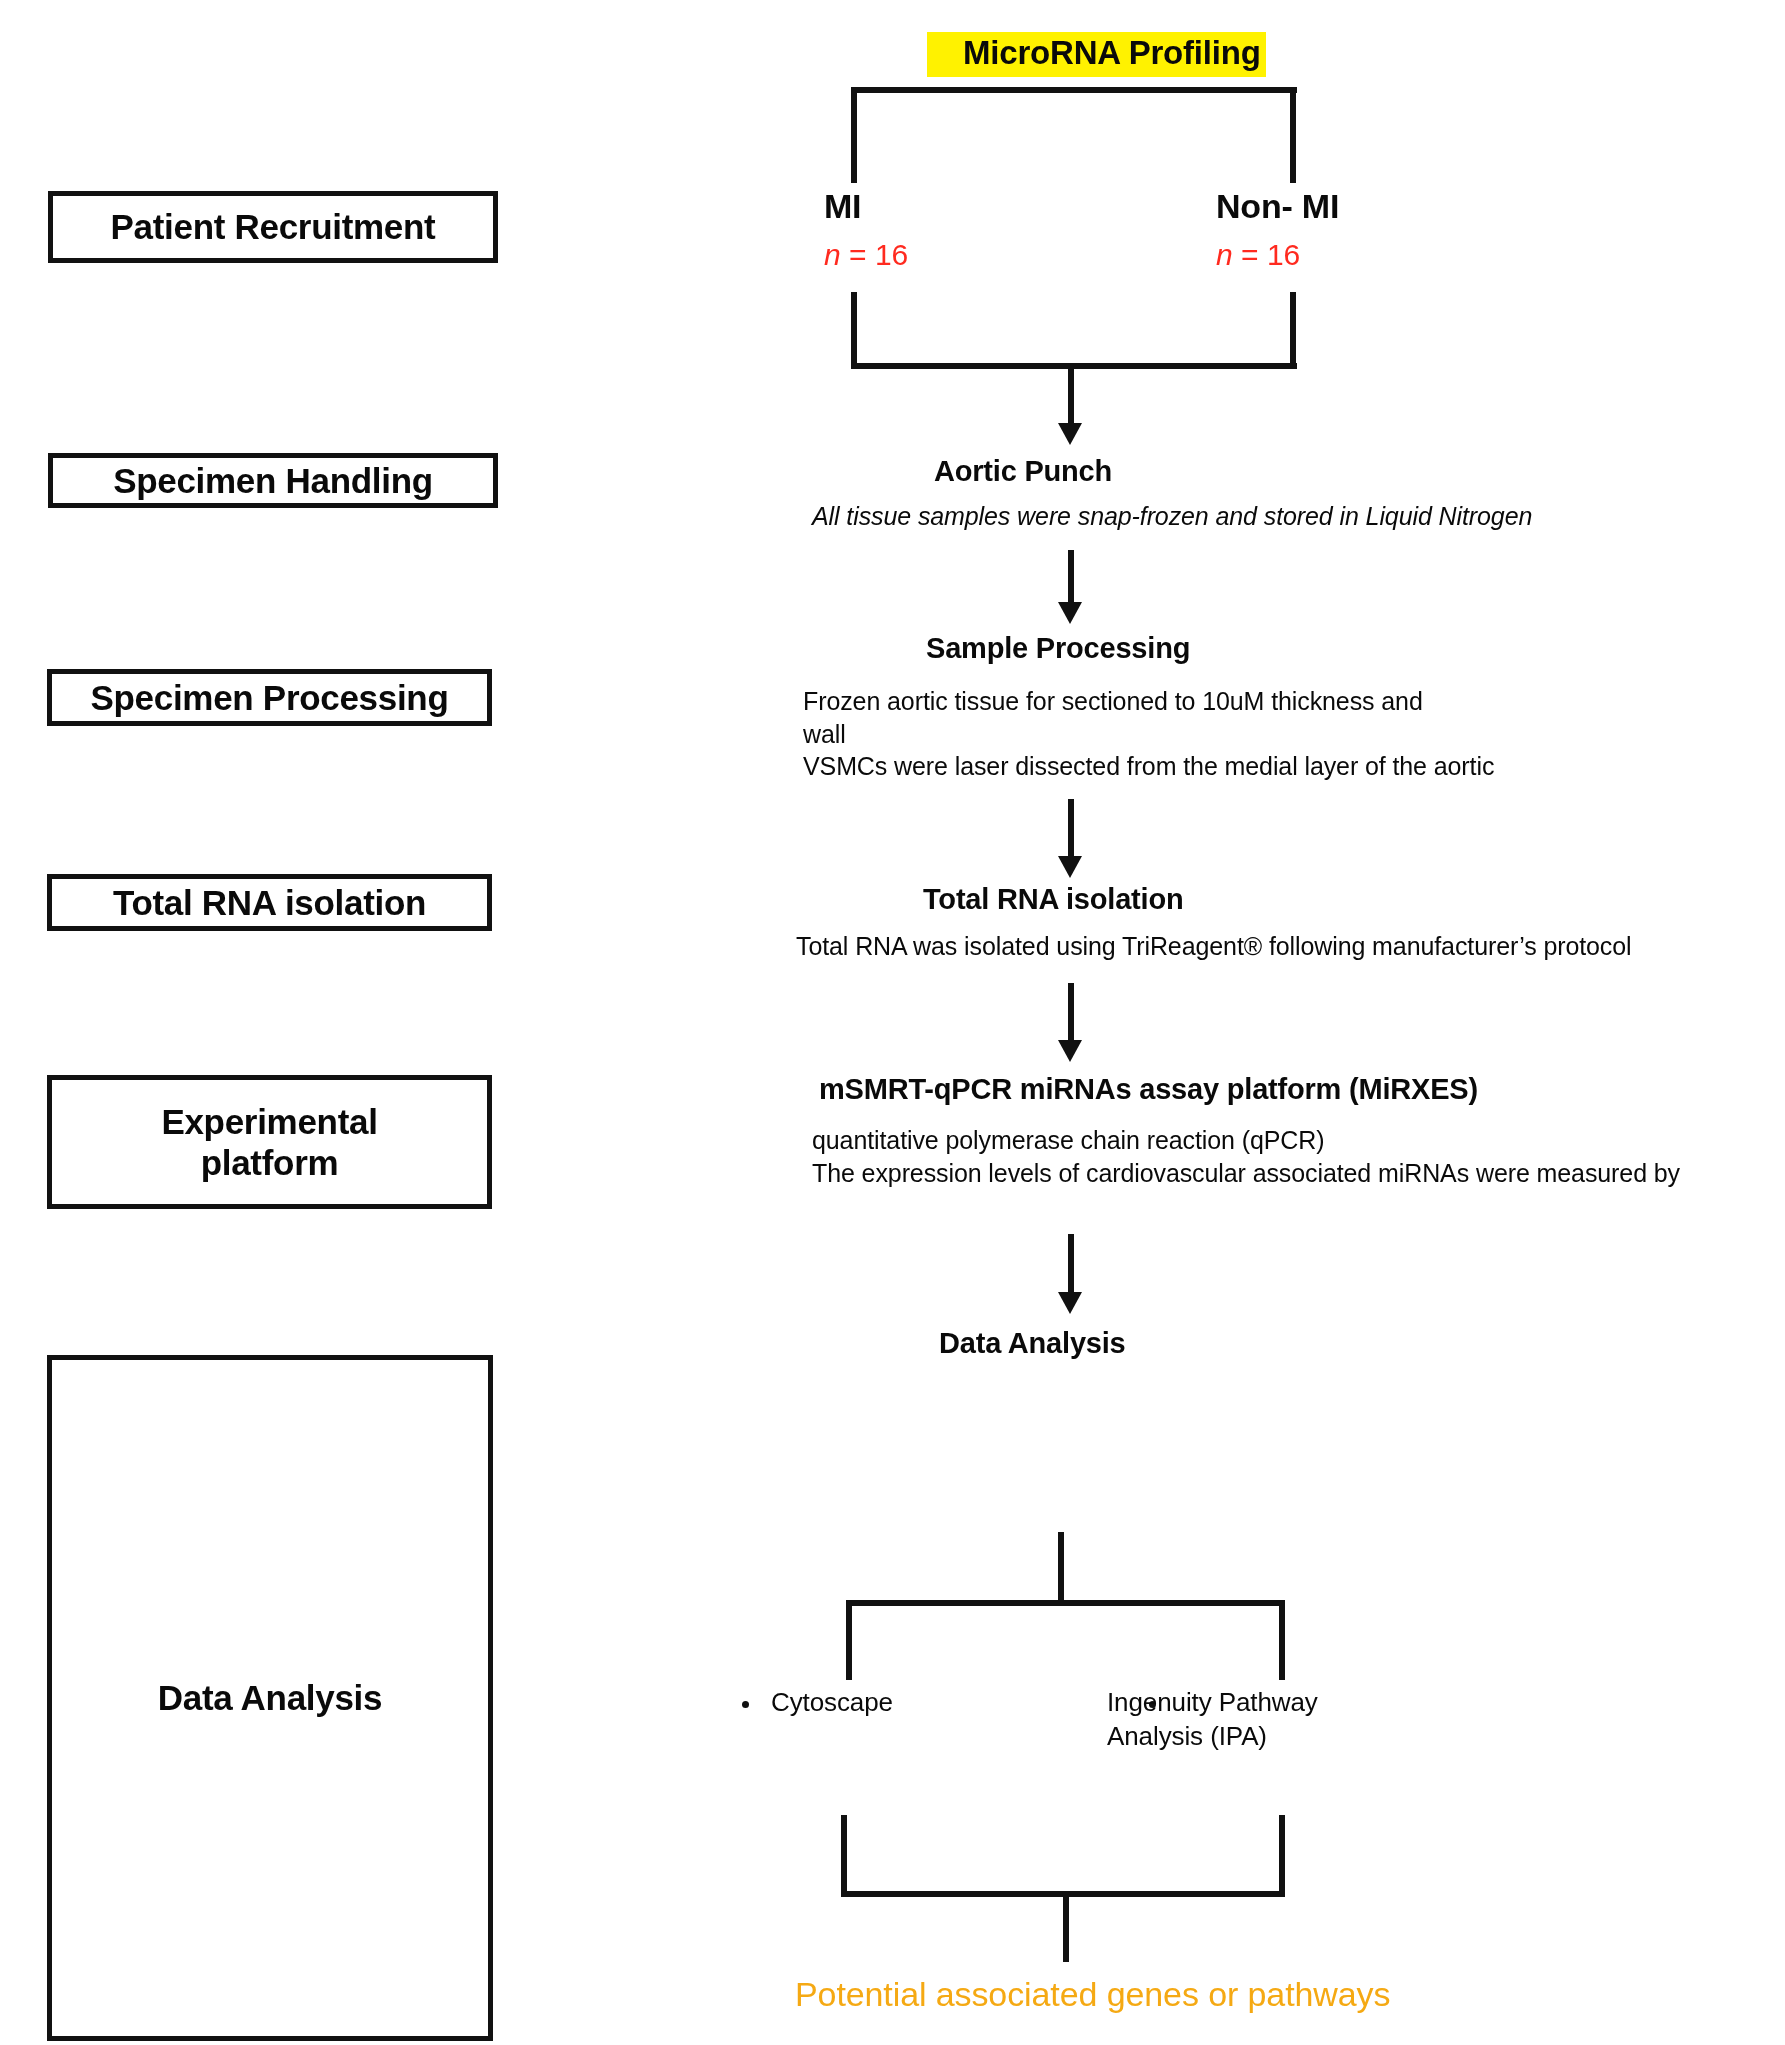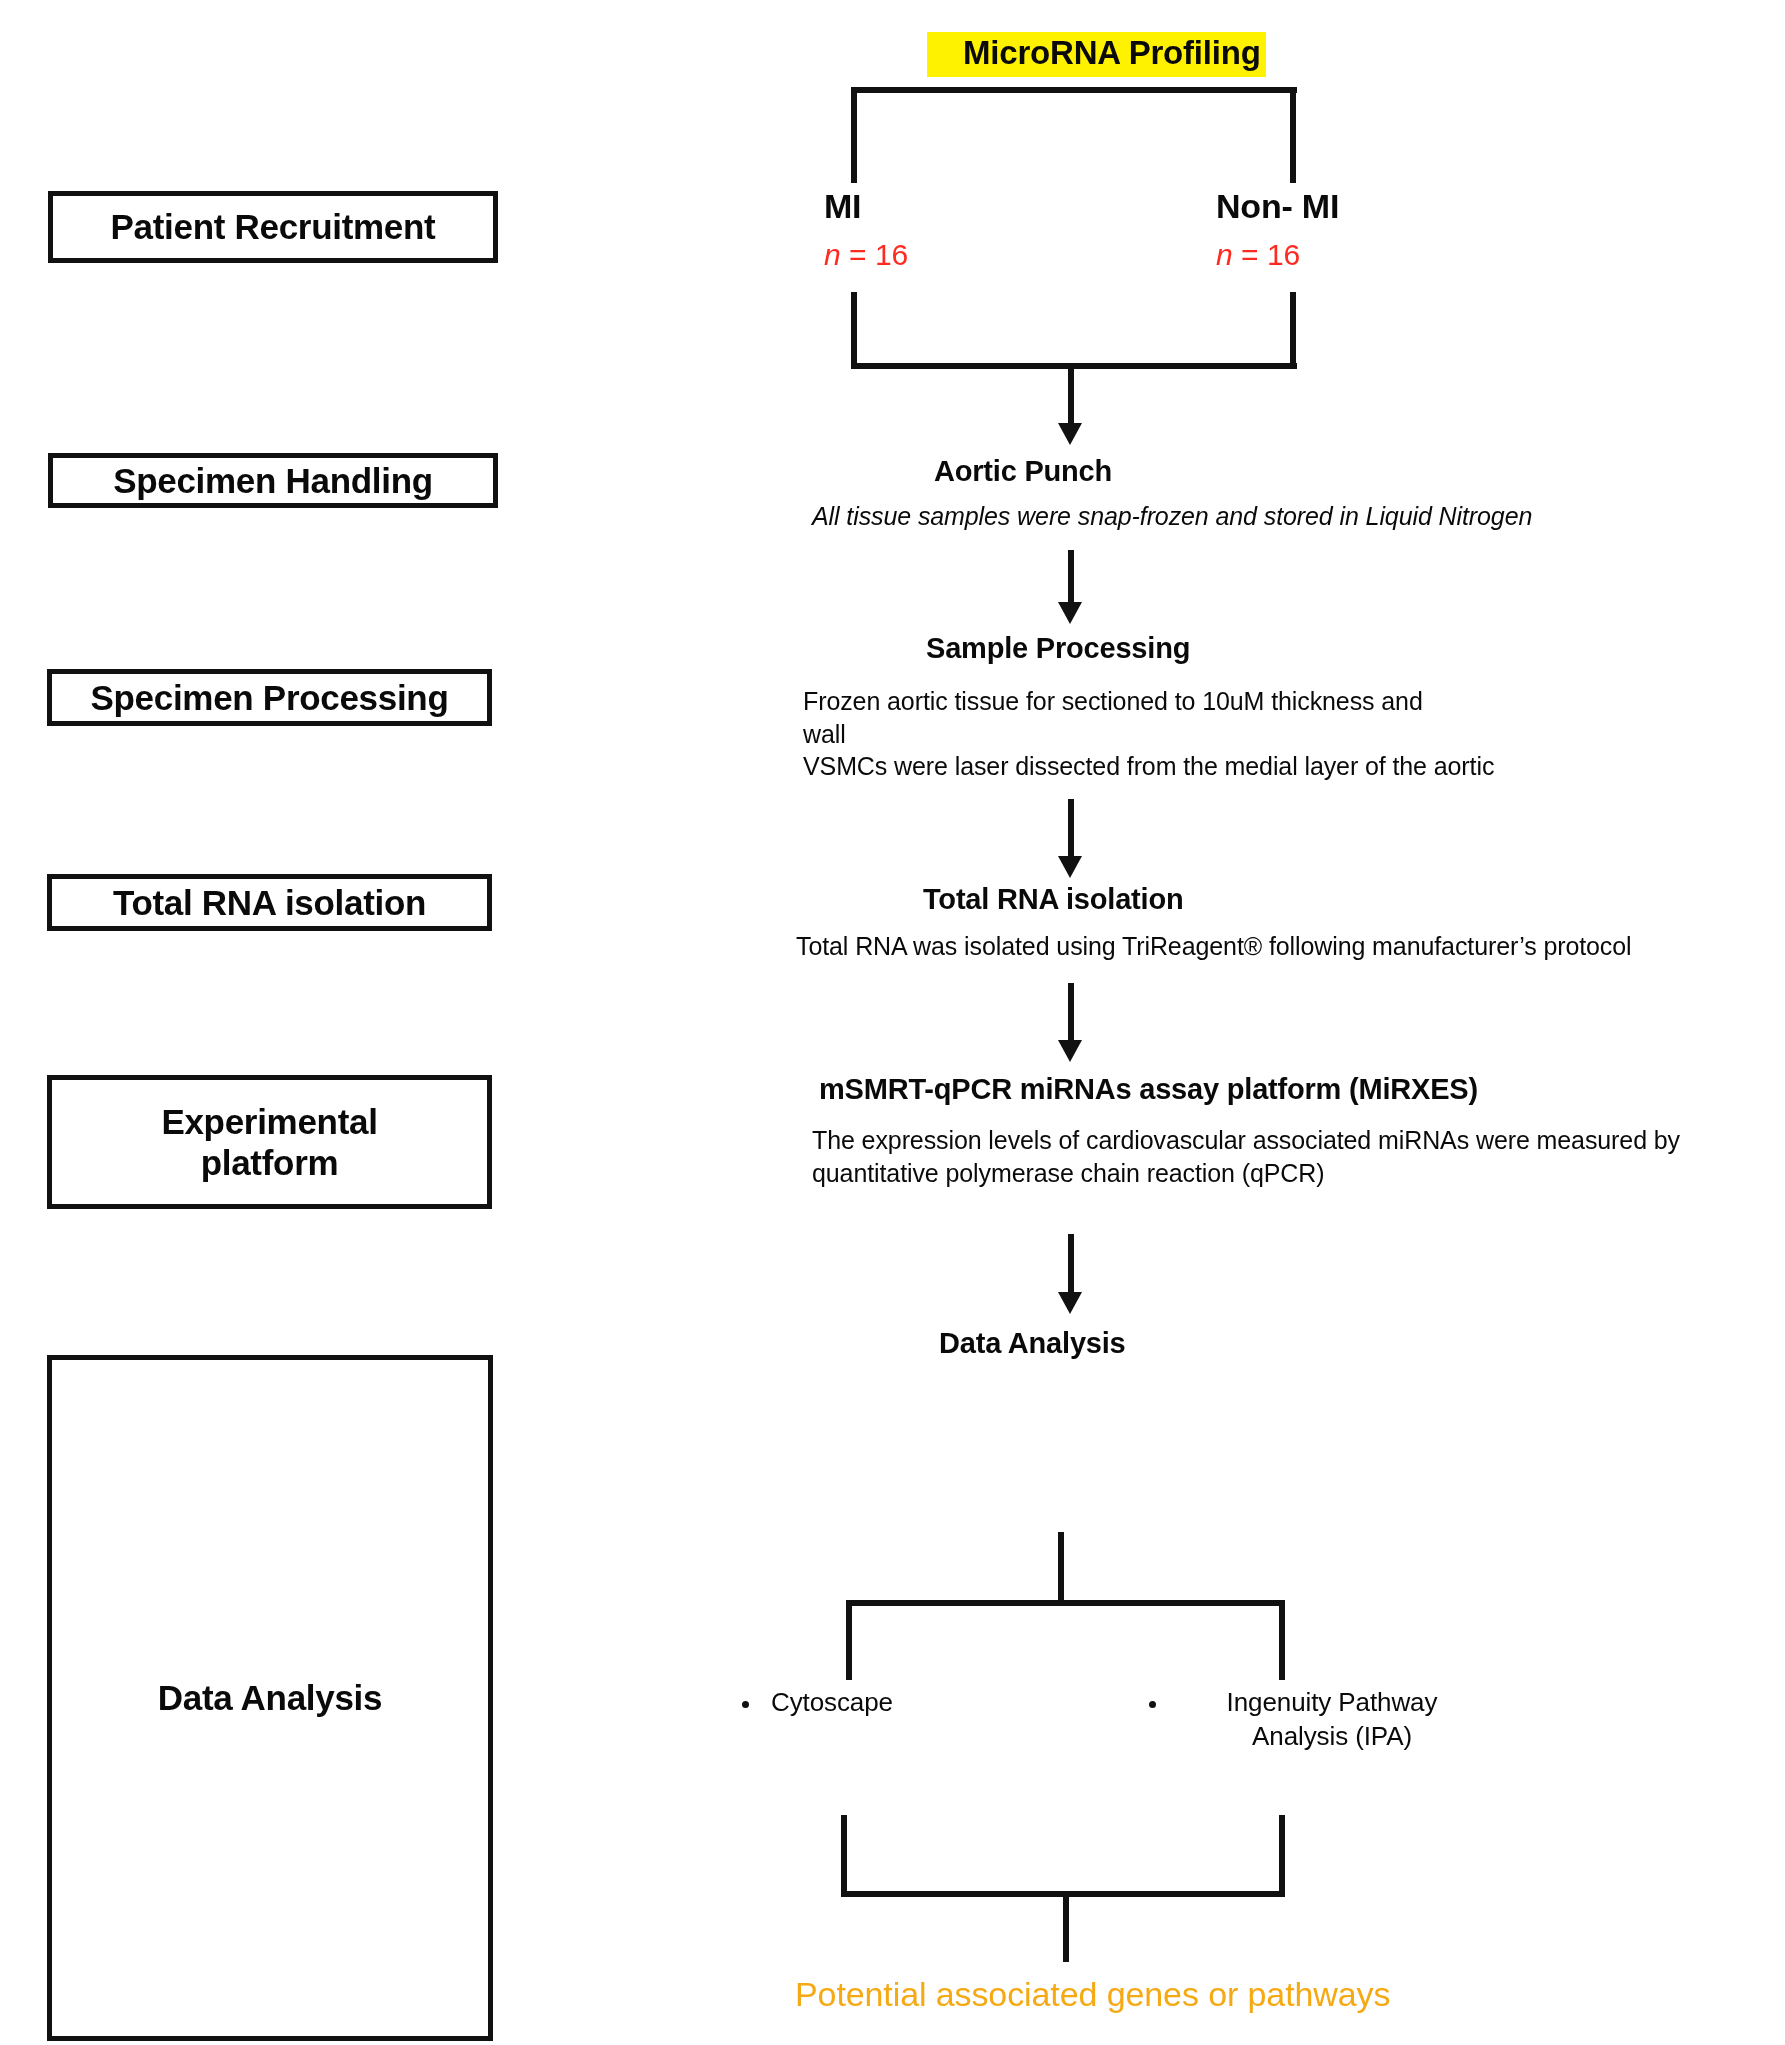--- a/index.html
+++ b/index.html
@@ -195,39 +195,39 @@
   <div class="flow-title" style="left:923px; top:884px;">Total RNA isolation</div>
   <div class="flow-desc" style="left:796px; top:930px; width:912px;">
     <div>Total RNA was isolated using TriReagent® following manufacturer’s protocol</div>
   </div>
 
   <div class="vline" style="left:1068px; top:983px; height:60px;"></div>
   <div class="arrow-head" style="left:1058px; top:1040px;"></div>
 
   <div class="flow-title" style="left:819px; top:1074px;">mSMRT-qPCR  miRNAs assay platform  (MiRXES)</div>
   <div class="flow-desc" style="left:812px; top:1124px; width:972px;">
+    <div>quantitative polymerase chain reaction (qPCR)</div>
     <div>The expression levels of cardiovascular associated miRNAs were measured by</div>
-    <div>quantitative polymerase chain reaction (qPCR)</div>
   </div>
 
   <div class="vline" style="left:1068px; top:1234px; height:60px;"></div>
   <div class="arrow-head" style="left:1058px; top:1292px;"></div>
 
   <div class="flow-title" style="left:939px; top:1328px;">Data Analysis</div>
 
   <div class="vline" style="left:1058px; top:1532px; height:74px;"></div>
   <div class="hline" style="left:846px; top:1600px; width:439px;"></div>
   <div class="vline" style="left:846px; top:1600px; height:80px;"></div>
   <div class="vline" style="left:1279px; top:1600px; height:80px;"></div>
 
   <div class="bullet-dot" style="left:742px; top:1701px;"></div>
   <div class="bullet-item" style="left:771px; top:1686px;">Cytoscape</div>
 
   <div class="bullet-dot" style="left:1149px; top:1701px;"></div>
-  <div class="bullet-item" style="left:1189px; top:1686px; width:286px;text-align:center;">
+  <div class="bullet-item" style="left:1107px; top:1686px; width:286px;">
     <div>Ingenuity Pathway</div>
     <div>Analysis (IPA)</div>
   </div>
 
   <div class="vline" style="left:841px; top:1815px; height:77px;"></div>
   <div class="vline" style="left:1279px; top:1815px; height:77px;"></div>
   <div class="hline" style="left:841px; top:1891px; width:444px;"></div>
   <div class="vline" style="left:1063px; top:1891px; height:71px;"></div>
 
   <div class="outcome-text" style="left:795px; top:1975px;">Potential associated genes or pathways</div>

